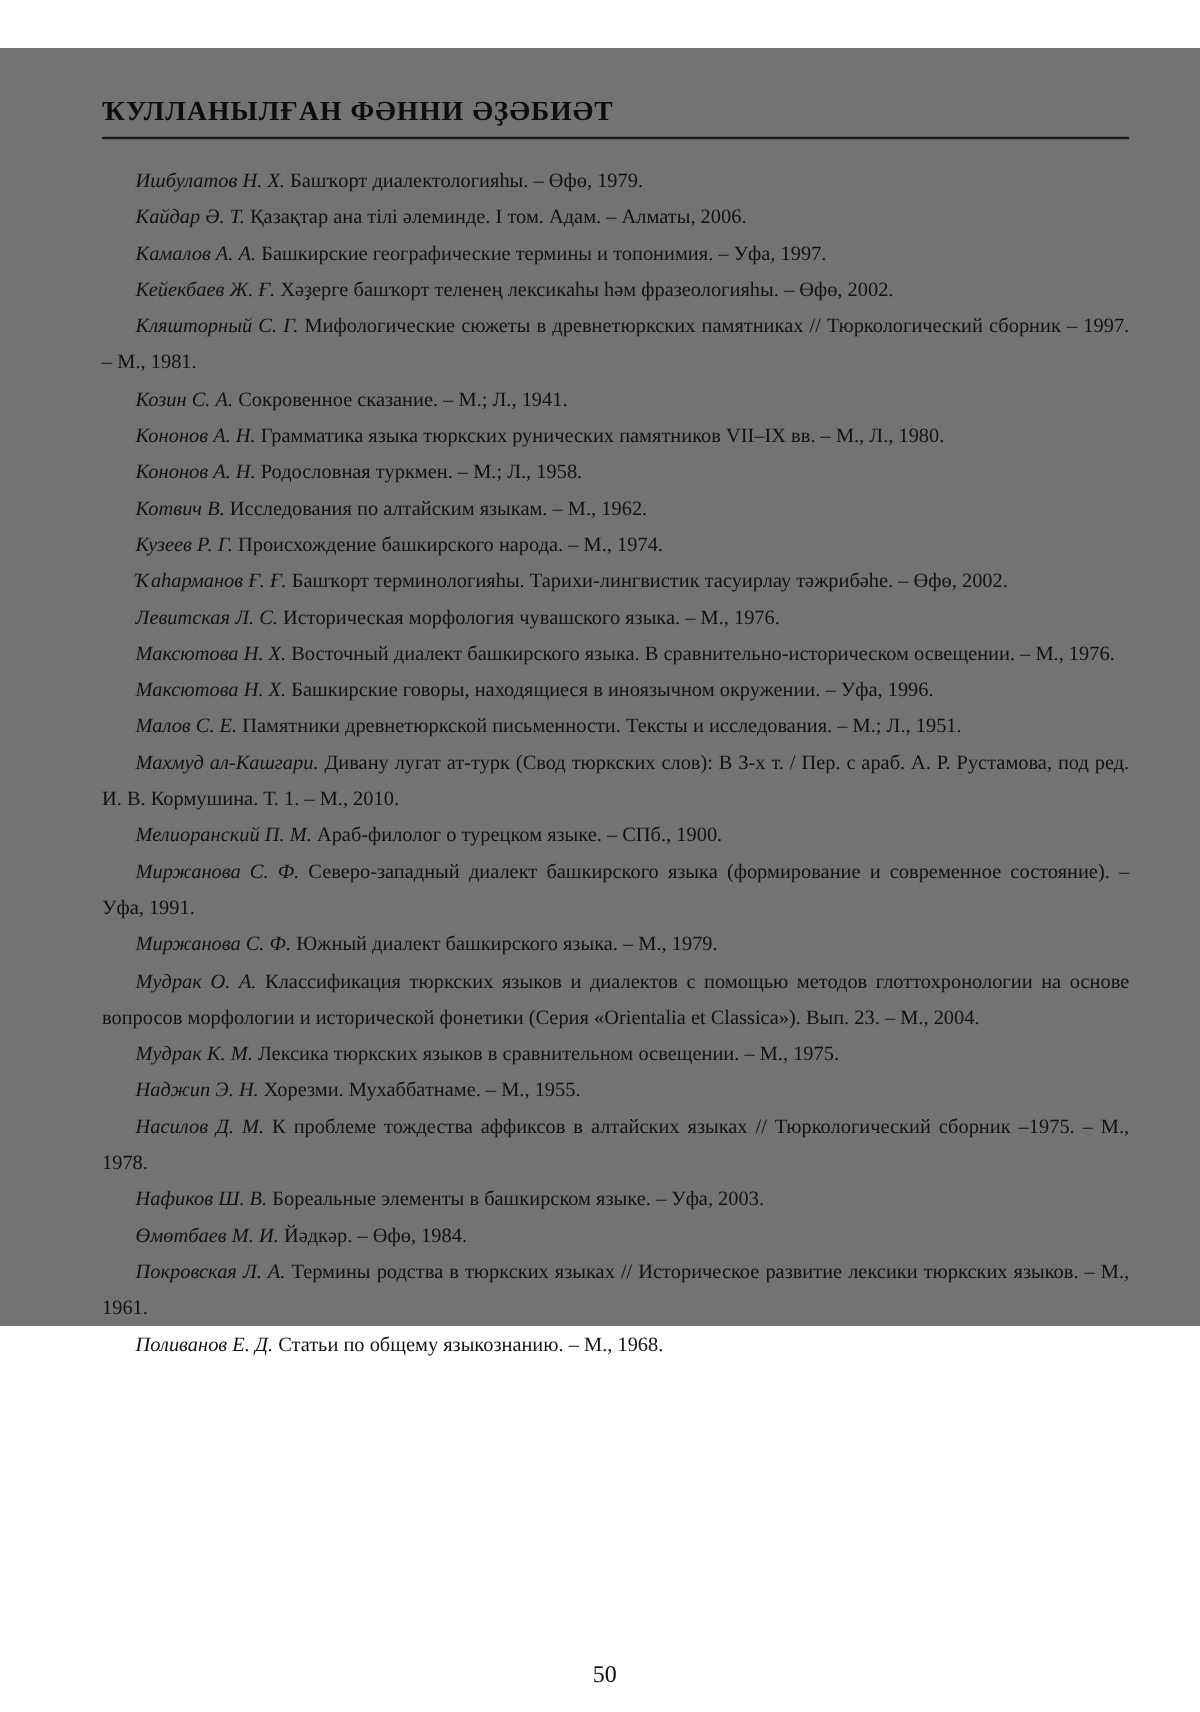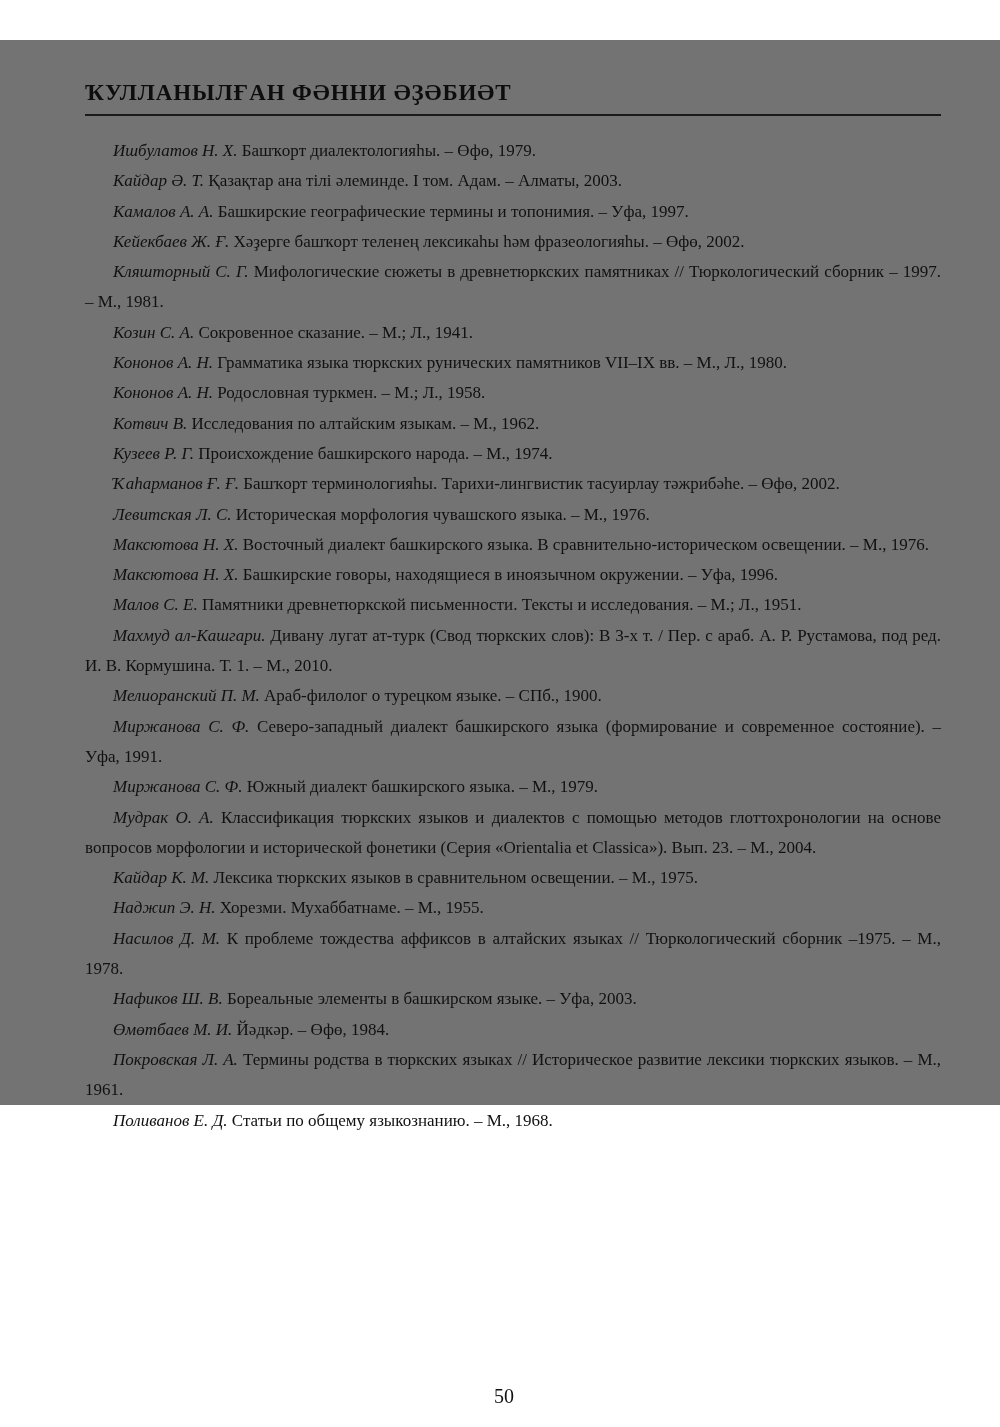--- a/index.html
+++ b/index.html
@@ -90,40 +90,40 @@
 
 <div class="page">
 
   <div class="page-header">
     <div class="header-title">ҠУЛЛАНЫЛҒАН ФӘННИ ӘҘӘБИӘТ</div>
     <div class="header-rule"></div>
   </div>
 
   <div class="biblio" id="biblio-list">
       <p class="entry"><i class="au">Ишбулатов Н. Х.</i><span> Башҡорт диалектологияһы.  –  Өфө, 1979.</span></p>
-      <p class="entry"><i class="au">Кайдар Ә. Т.</i><span> Қазақтар ана тілі әлеминде. I том. Адам.  –  Алматы, 2003.</span></p>
+      <p class="entry"><i class="au">Кайдар Ә. Т.</i><span> Қазақтар ана тілі әлеминде. I том. Адам.  –  Алматы, 2006.</span></p>
       <p class="entry"><i class="au">Камалов А. А.</i><span> Башкирские географические термины и топонимия.  –  Уфа, 1997.</span></p>
       <p class="entry"><i class="au">Кейекбаев Ж. Ғ.</i><span> Хәҙерге башҡорт теленең лексикаһы һәм фразеологияһы. – Өфө, 2002.</span></p>
       <p class="entry"><i class="au">Кляшторный С. Г.</i><span> Мифологические сюжеты в древнетюркских памятниках // Тюркологический сборник  –  1997.  –  М., 1981.</span></p>
       <p class="entry"><i class="au">Козин С. А.</i><span> Сокровенное сказание.  –  М.; Л., 1941.</span></p>
       <p class="entry"><i class="au">Кононов А. Н.</i><span> Грамматика языка тюркских рунических памятников VII–IX вв.  –  М., Л., 1980.</span></p>
       <p class="entry"><i class="au">Кононов А. Н.</i><span> Родословная туркмен.  –  М.; Л., 1958.</span></p>
       <p class="entry"><i class="au">Котвич В.</i><span> Исследования по алтайским языкам.  –  М., 1962.</span></p>
       <p class="entry"><i class="au">Кузеев Р. Г.</i><span> Происхождение башкирского народа.  –  М., 1974.</span></p>
       <p class="entry"><i class="au">Ҡаһарманов Ғ. Ғ.</i><span> Башҡорт терминологияһы. Тарихи-лингвистик тасуирлау тәжрибәһе.  –  Өфө, 2002.</span></p>
       <p class="entry"><i class="au">Левитская Л. С.</i><span> Историческая морфология чувашского языка.  –  М., 1976.</span></p>
       <p class="entry"><i class="au">Максютова Н. Х.</i><span> Восточный диалект башкирского языка. В сравнительно-историческом освещении.  –  М., 1976.</span></p>
       <p class="entry"><i class="au">Максютова Н. Х.</i><span> Башкирские говоры, находящиеся в иноязычном окружении.  –  Уфа, 1996.</span></p>
       <p class="entry"><i class="au">Малов С. Е.</i><span> Памятники древнетюркской письменности. Тексты и исследования.  –  М.; Л., 1951.</span></p>
       <p class="entry"><i class="au">Махмуд ал-Кашгари.</i><span> Дивану лугат ат-турк (Свод тюркских слов): В 3-х т. / Пер. с араб. А. Р. Рустамова, под ред. И. В. Кормушина. Т. 1. – М., 2010.</span></p>
       <p class="entry"><i class="au">Мелиоранский П. М.</i><span> Араб-филолог о турецком языке.  –  СПб., 1900.</span></p>
       <p class="entry"><i class="au">Миржанова С. Ф.</i><span> Северо-западный диалект башкирского языка (формирование и современное состояние).  –  Уфа, 1991.</span></p>
       <p class="entry"><i class="au">Миржанова С. Ф.</i><span> Южный диалект башкирского языка.  –  М., 1979.</span></p>
       <p class="entry"><i class="au">Мудрак О. А.</i><span> Классификация тюркских языков и диалектов с помощью методов глоттохронологии на основе вопросов морфологии и исторической фонетики (Серия «Orientalia et Classica»). Вып. 23. – М., 2004.</span></p>
-      <p class="entry"><i class="au">Кайдар К. М.</i><span> Лексика тюркских языков в сравнительном освещении. – М., 1975.</span></p>
+      <p class="entry"><i class="au">Мудрак К. М.</i><span> Лексика тюркских языков в сравнительном освещении. – М., 1975.</span></p>
       <p class="entry"><i class="au">Наджип Э. Н.</i><span> Хорезми. Мухаббатнаме.  –  М., 1955.</span></p>
       <p class="entry"><i class="au">Насилов Д. М.</i><span> К проблеме тождества аффиксов в алтайских языках // Тюркологический сборник –1975. – М., 1978.</span></p>
       <p class="entry"><i class="au">Нафиков Ш. В.</i><span> Бореальные элементы в башкирском языке.  –  Уфа, 2003.</span></p>
       <p class="entry"><i class="au">Өмөтбаев М. И.</i><span> Йәдкәр.  –  Өфө, 1984.</span></p>
       <p class="entry"><i class="au">Покровская Л. А.</i><span> Термины родства в тюркских языках // Историческое развитие лексики тюркских языков.  –  М., 1961.</span></p>
       <p class="entry"><i class="au">Поливанов Е. Д.</i><span> Статьи по общему языкознанию.  –  М., 1968.</span></p>
     </div>
 
   <div class="page-number">50</div>
 

